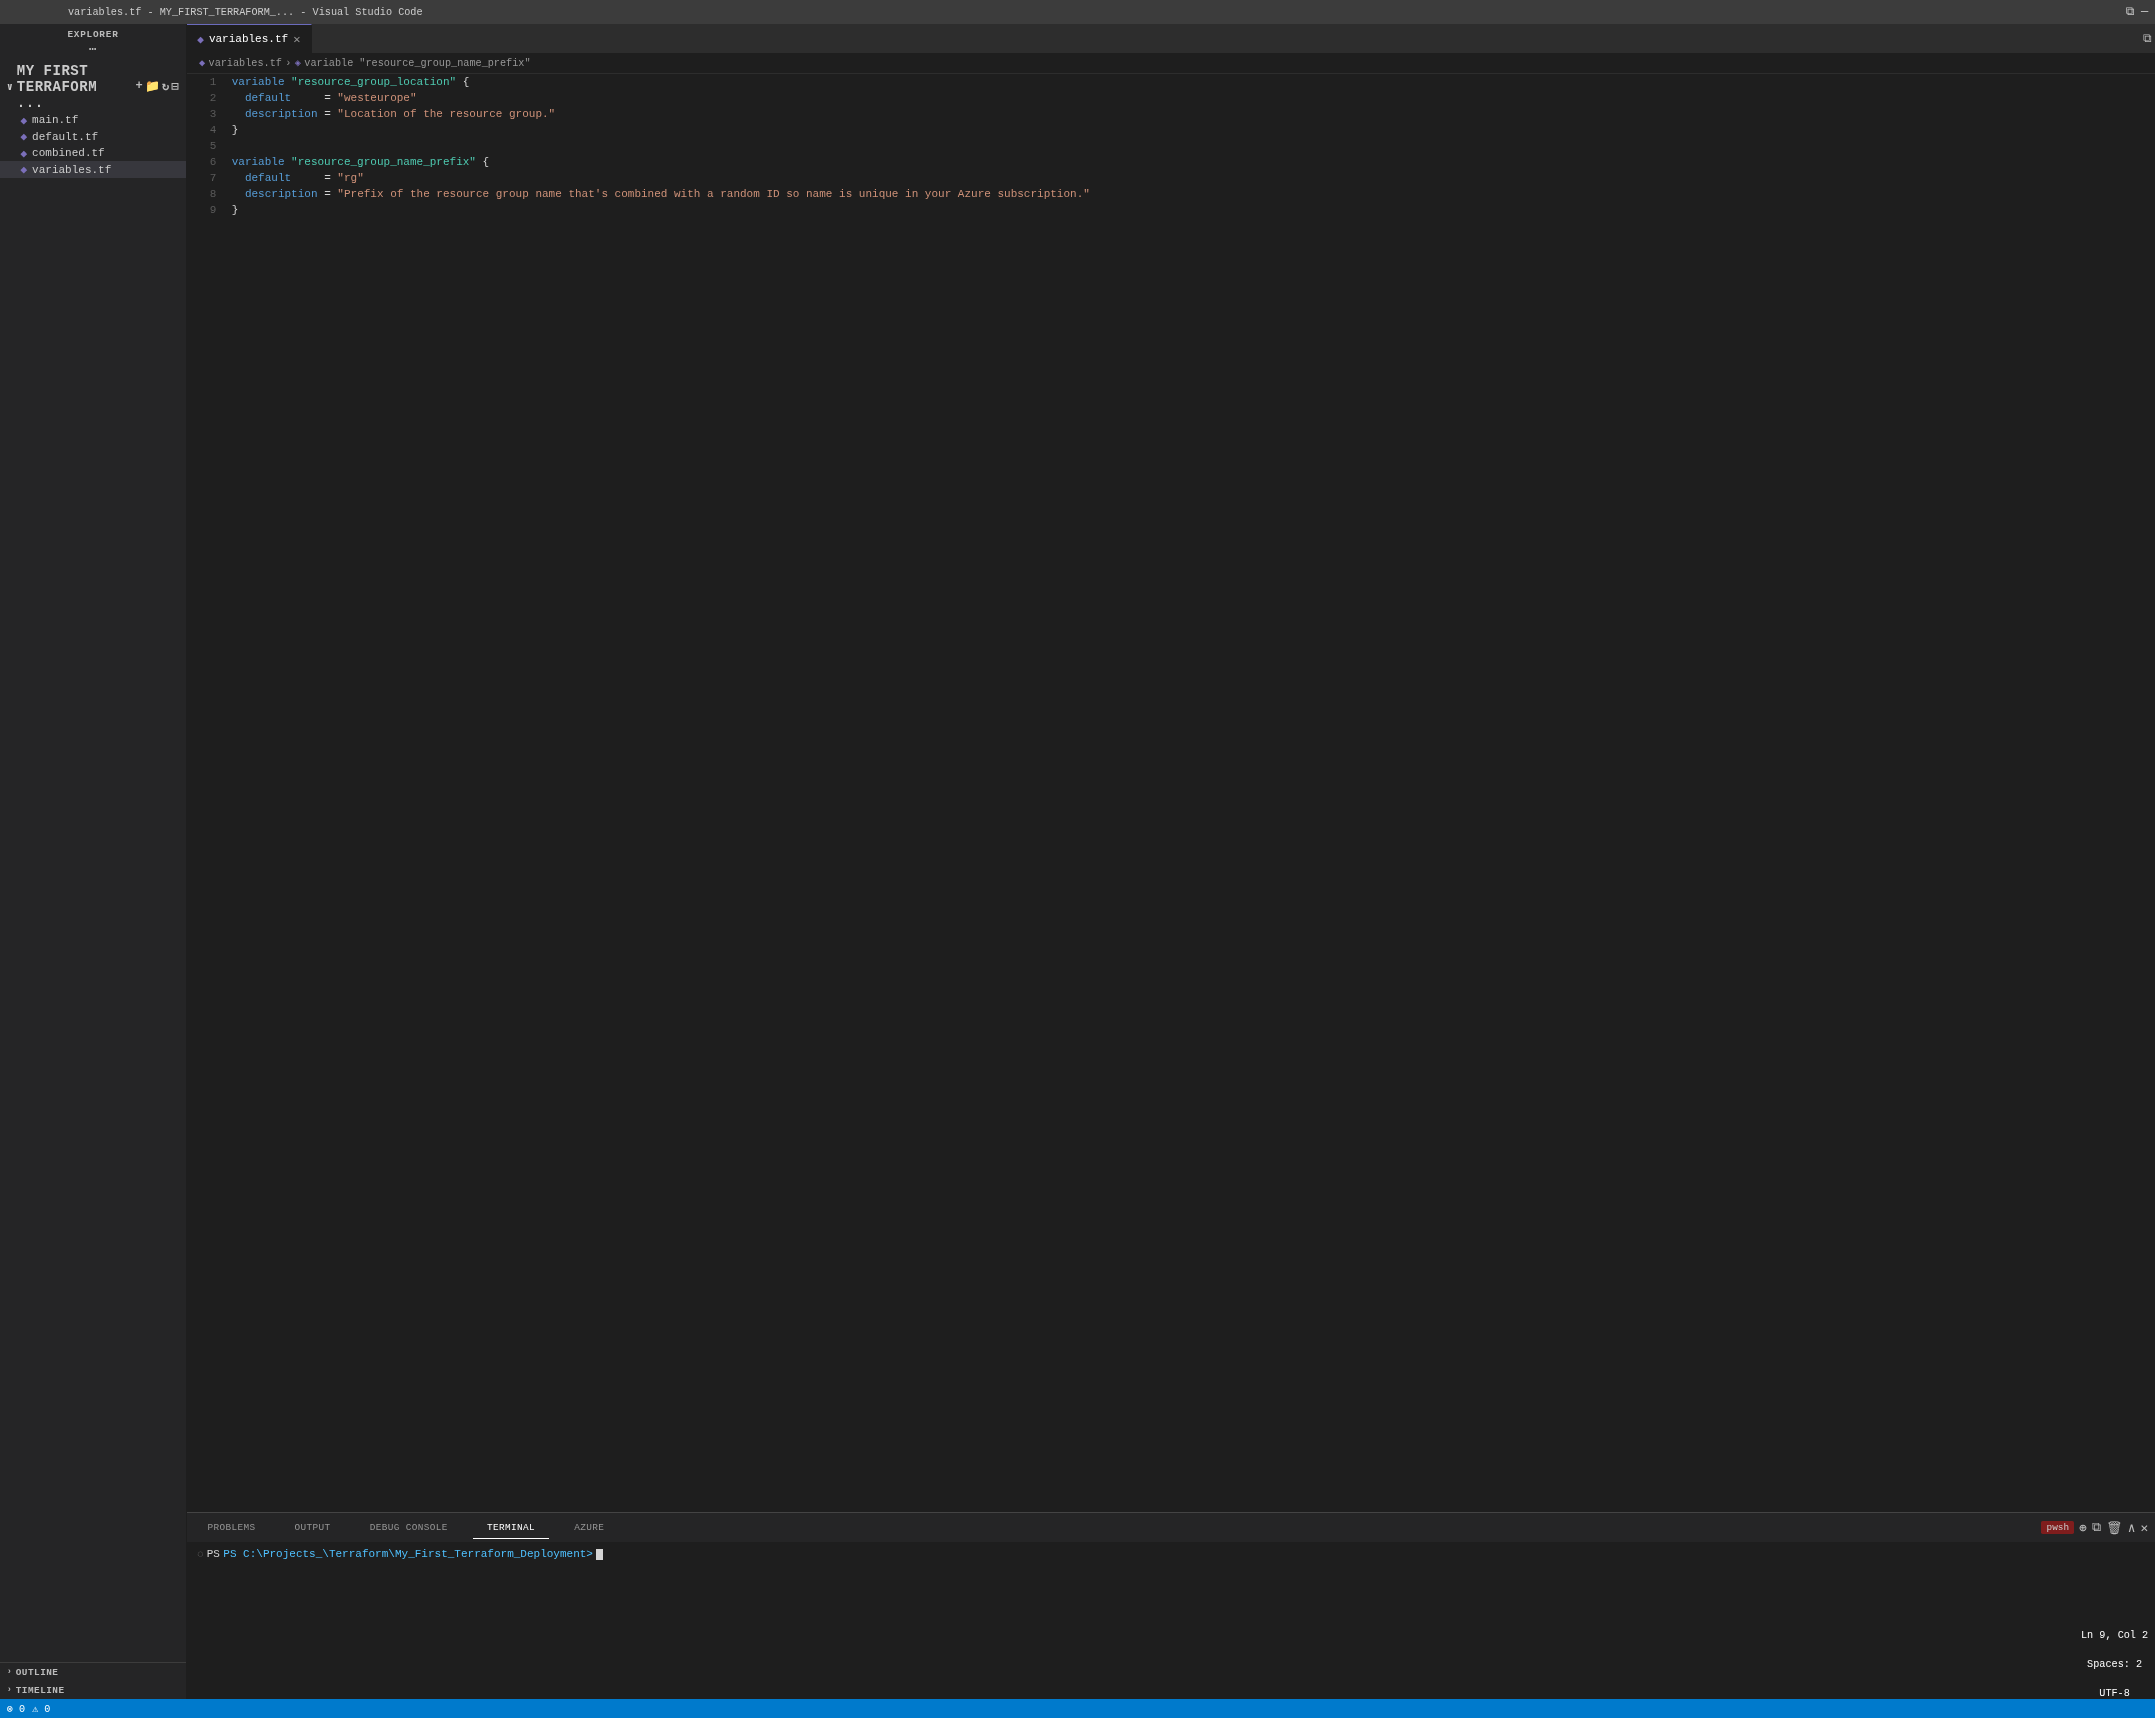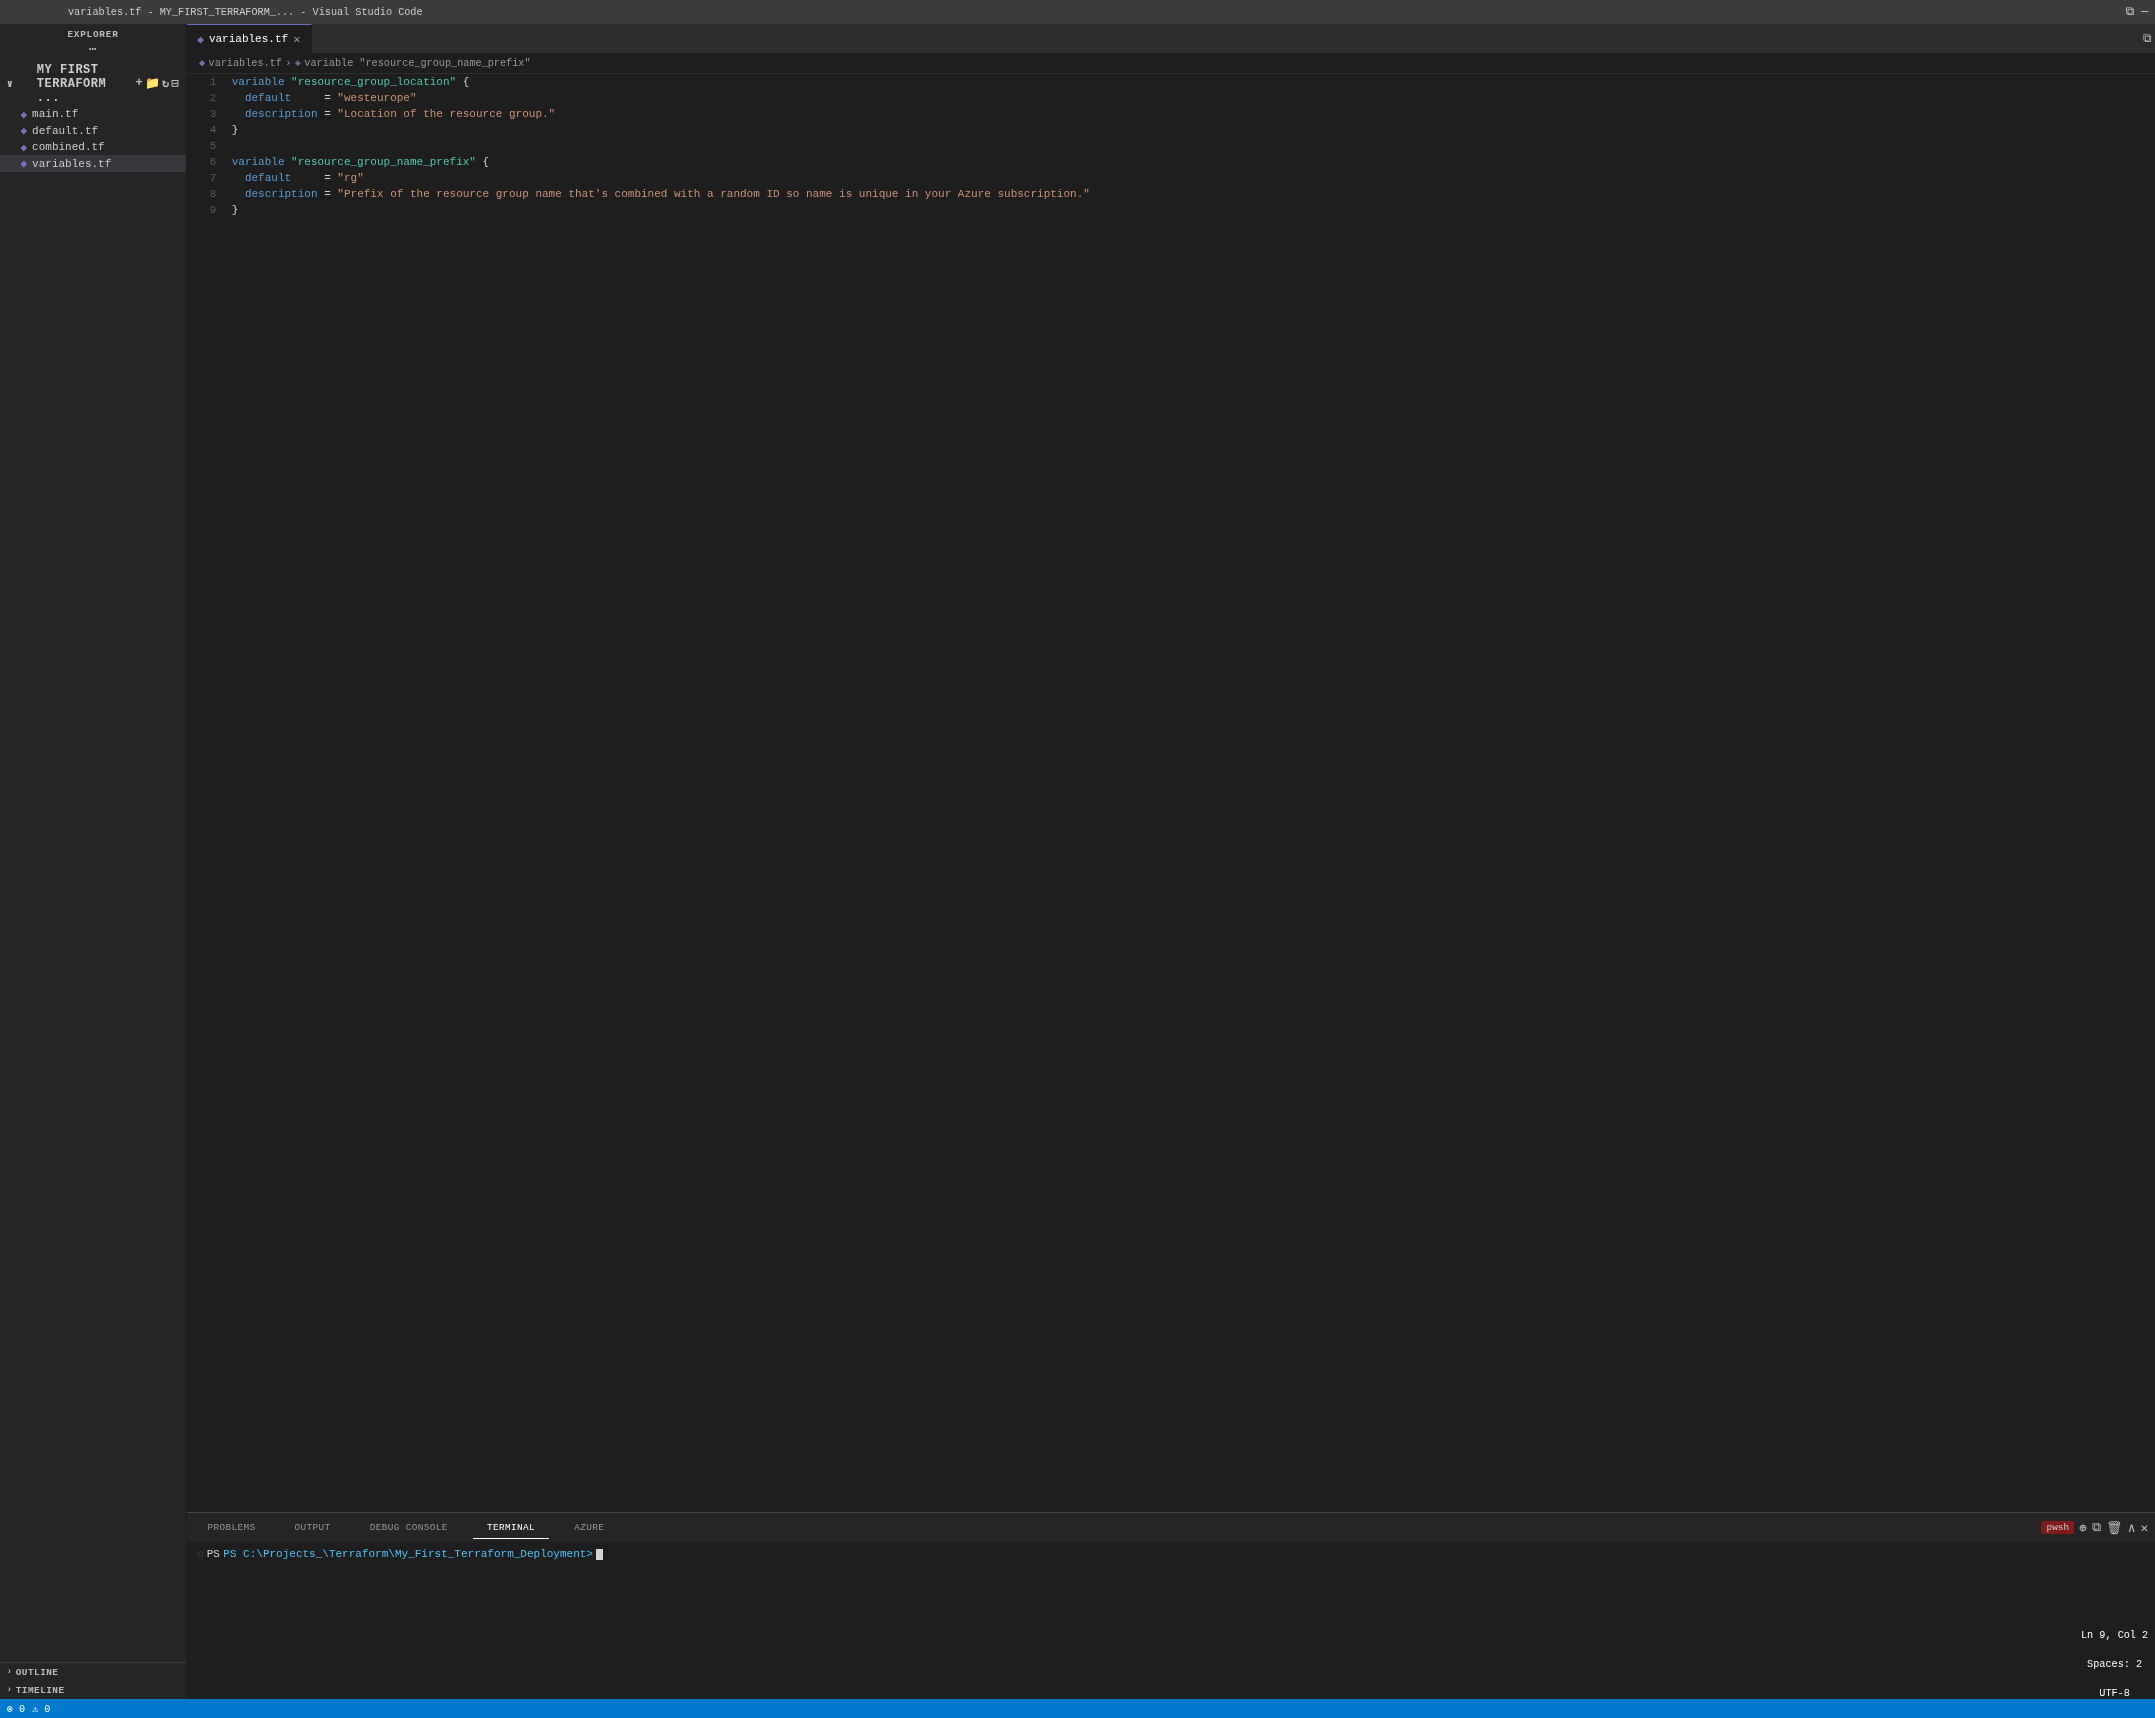--- a/index.html
+++ b/index.html
@@ -403,21 +403,21 @@
     <div id="explorer-header">
       <span>EXPLORER</span>
       <div id="explorer-header-icons">
         <span title="More">…</span>
       </div>
     </div>
 
     <div id="folder-section">
       <div class="folder-title">
         <span style="color:#cccccc;">∨</span>
-        <span style="font-size:12px;margin-left:20px;">MY FIRST TERRAFORM ...</span>
+        <span style="font-size:14px;">MY FIRST TERRAFORM ...</span>
         <div class="folder-icons">
           <span title="New File">+</span>
           <span title="New Folder">📁</span>
           <span title="Refresh">↻</span>
           <span title="Collapse">⊟</span>
         </div>
       </div>
 
       <div class="file-item">
         <span class="tf-icon">◆</span>

